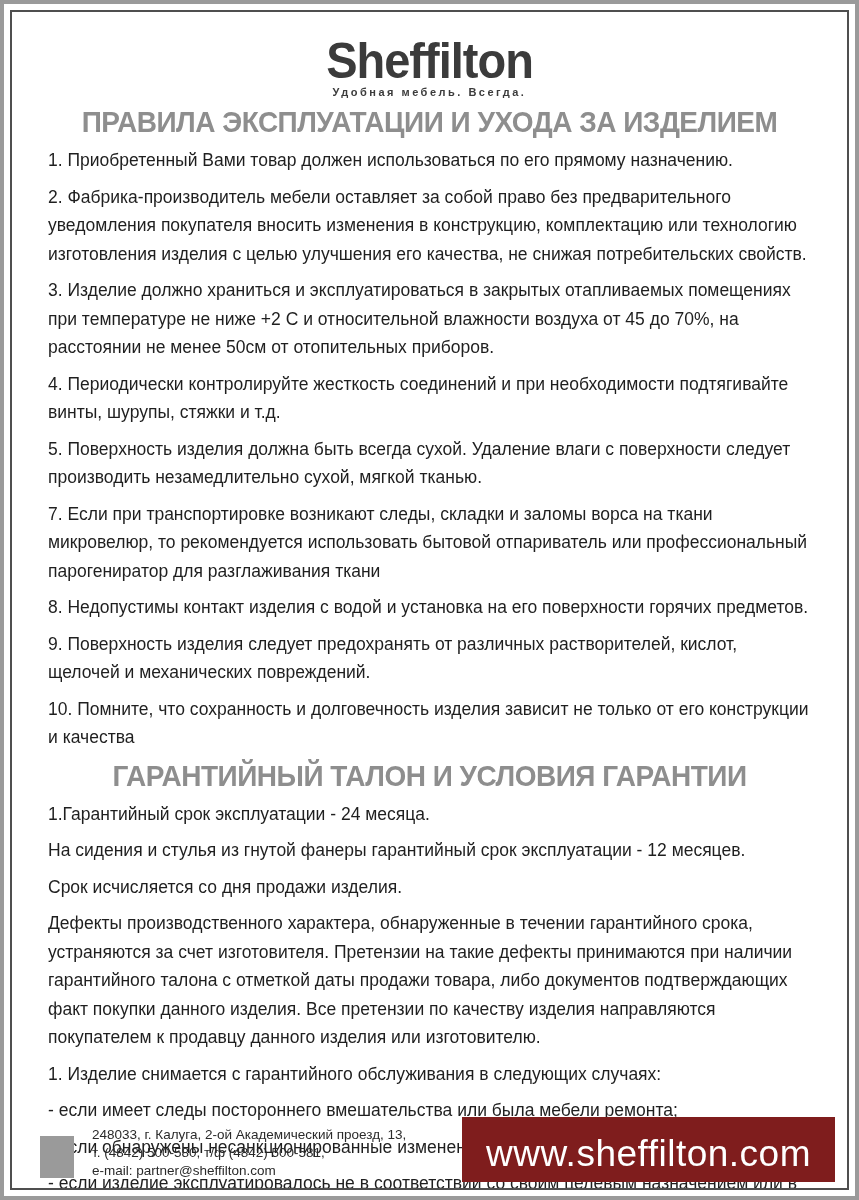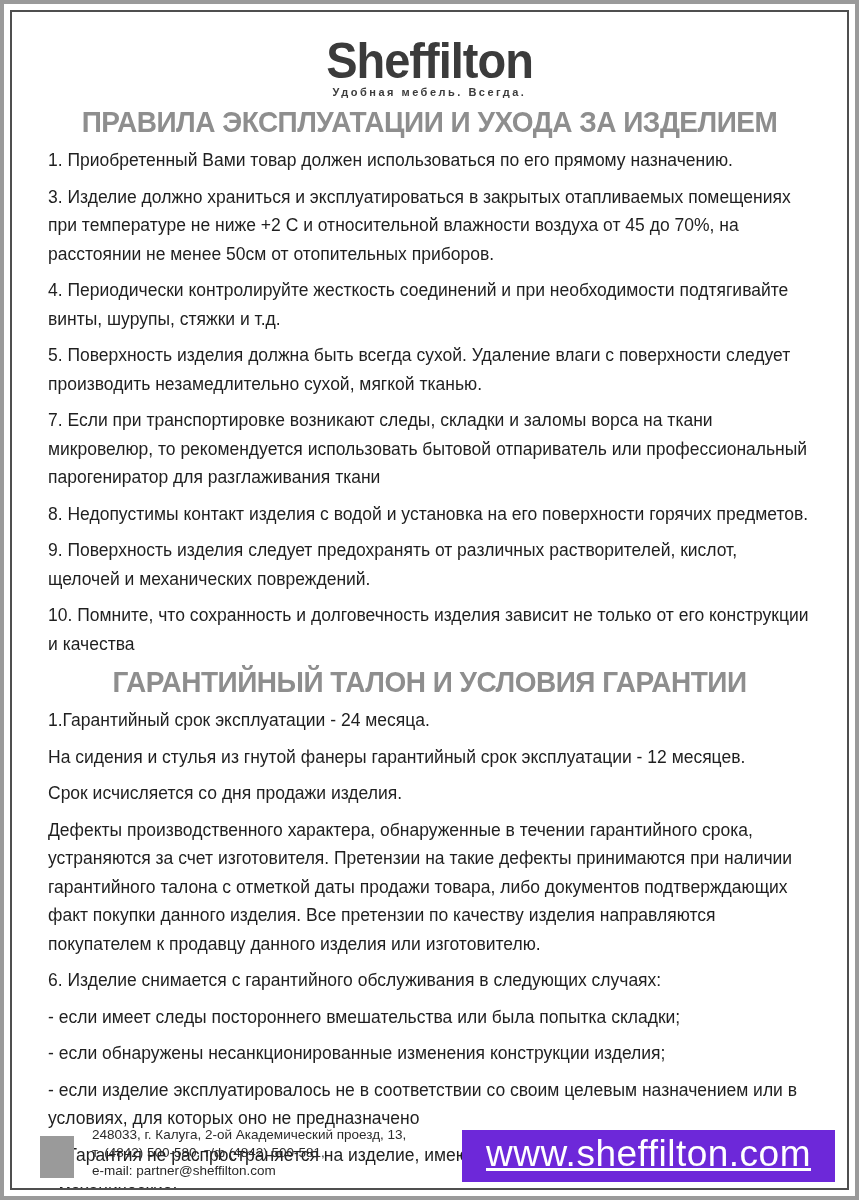--- a/index.html
+++ b/index.html
@@ -70,48 +70,48 @@
   .address{
     margin-left:18px;
     font-size:13.5px;
     line-height:18px;
     color:#2a2a2a;
     flex:0 0 auto;
     margin-bottom:2px;
   }
   .spacer{ flex:1 1 auto; }
   .site-banner{
-    background:#6d28d9;
+    background:#7f1d1d;
     color:#ffffff;
     font-size:37px;
     font-weight:400;
     letter-spacing:0.5px;
-    padding:3px 24px 6px 24px;
+    padding:16px 24px 6px 24px;
     flex:0 0 auto;
     line-height:1.15;
-    text-decoration:underline;
   }
 </style>
 </head>
 <body>
 
 <div class="page">
   <div class="inner">
 
     <header>
       <div class="logo">Sheffilton</div>
       <div class="tagline">Удобная мебель. Всегда.</div>
     </header>
 
     <h1>ПРАВИЛА ЭКСПЛУАТАЦИИ И УХОДА ЗА ИЗДЕЛИЕМ</h1>
 
     <div>
 
         <p class="body-p">1. Приобретенный Вами товар должен использоваться по его прямому назначению.</p>
 
+        <p class="body-p">2. Фабрика-производитель мебели оставляет за собой право без предварительного уведомления покупателя вносить изменения в конструкцию, комплектацию или технологию изготовления изделия с целью улучшения его качества, не снижая потребительских свойств.</p>
 
         <p class="body-p">3. Изделие должно храниться и эксплуатироваться в закрытых отапливаемых помещениях при температуре не ниже +2 С и относительной влажности воздуха от 45 до 70%, на расстоянии не менее 50см от отопительных приборов.</p>
 
         <p class="body-p">4. Периодически контролируйте жесткость соединений и при необходимости подтягивайте винты, шурупы, стяжки и т.д.</p>
 
         <p class="body-p">5. Поверхность изделия должна быть всегда сухой. Удаление влаги с поверхности следует производить незамедлительно сухой, мягкой тканью.</p>
 
 
         <p class="body-p">7. Если при транспортировке возникают следы, складки  и заломы ворса на ткани микровелюр, то рекомендуется использовать бытовой отпариватель или профессиональный парогениратор для разглаживания ткани</p>
 
@@ -127,23 +127,23 @@
     <div>
 
         <p class="body-p">1.Гарантийный срок эксплуатации - 24 месяца.</p>
 
         <p class="body-p">На сидения и стулья из гнутой фанеры гарантийный срок эксплуатации - 12 месяцев.</p>
 
         <p class="body-p">Срок исчисляется со дня продажи изделия.</p>
 
         <p class="body-p">Дефекты производственного характера, обнаруженные в течении гарантийного срока, устраняются за счет изготовителя. Претензии на такие дефекты принимаются при наличии гарантийного талона с отметкой даты продажи товара, либо документов подтверждающих факт покупки данного изделия. Все претензии по качеству изделия направляются покупателем к продавцу данного изделия или изготовителю.</p>
 
-        <p class="body-p">6. Изделие снимается с гарантийного обслуживания в следующих случаях:</p>
+        <p class="body-p">1. Изделие снимается с гарантийного обслуживания в следующих случаях:</p>
 
-        <p class="body-p">- если имеет следы постороннего вмешательства или была попытка складки;</p>
+        <p class="body-p">- если имеет следы постороннего вмешательства или была мебели ремонта;</p>
 
         <p class="body-p">- если обнаружены несанкционированные изменения конструкции изделия;</p>
 
         <p class="body-p">- если изделие эксплуатировалось не в соответствии со своим целевым назначением или в условиях, для которых оно не предназначено</p>
 
         <p class="body-p">3. Гарантия не распространяется на изделие, имеющее следующие повреждения:</p>
 
         <p class="body-p">- механические;</p>
 
       </div>

